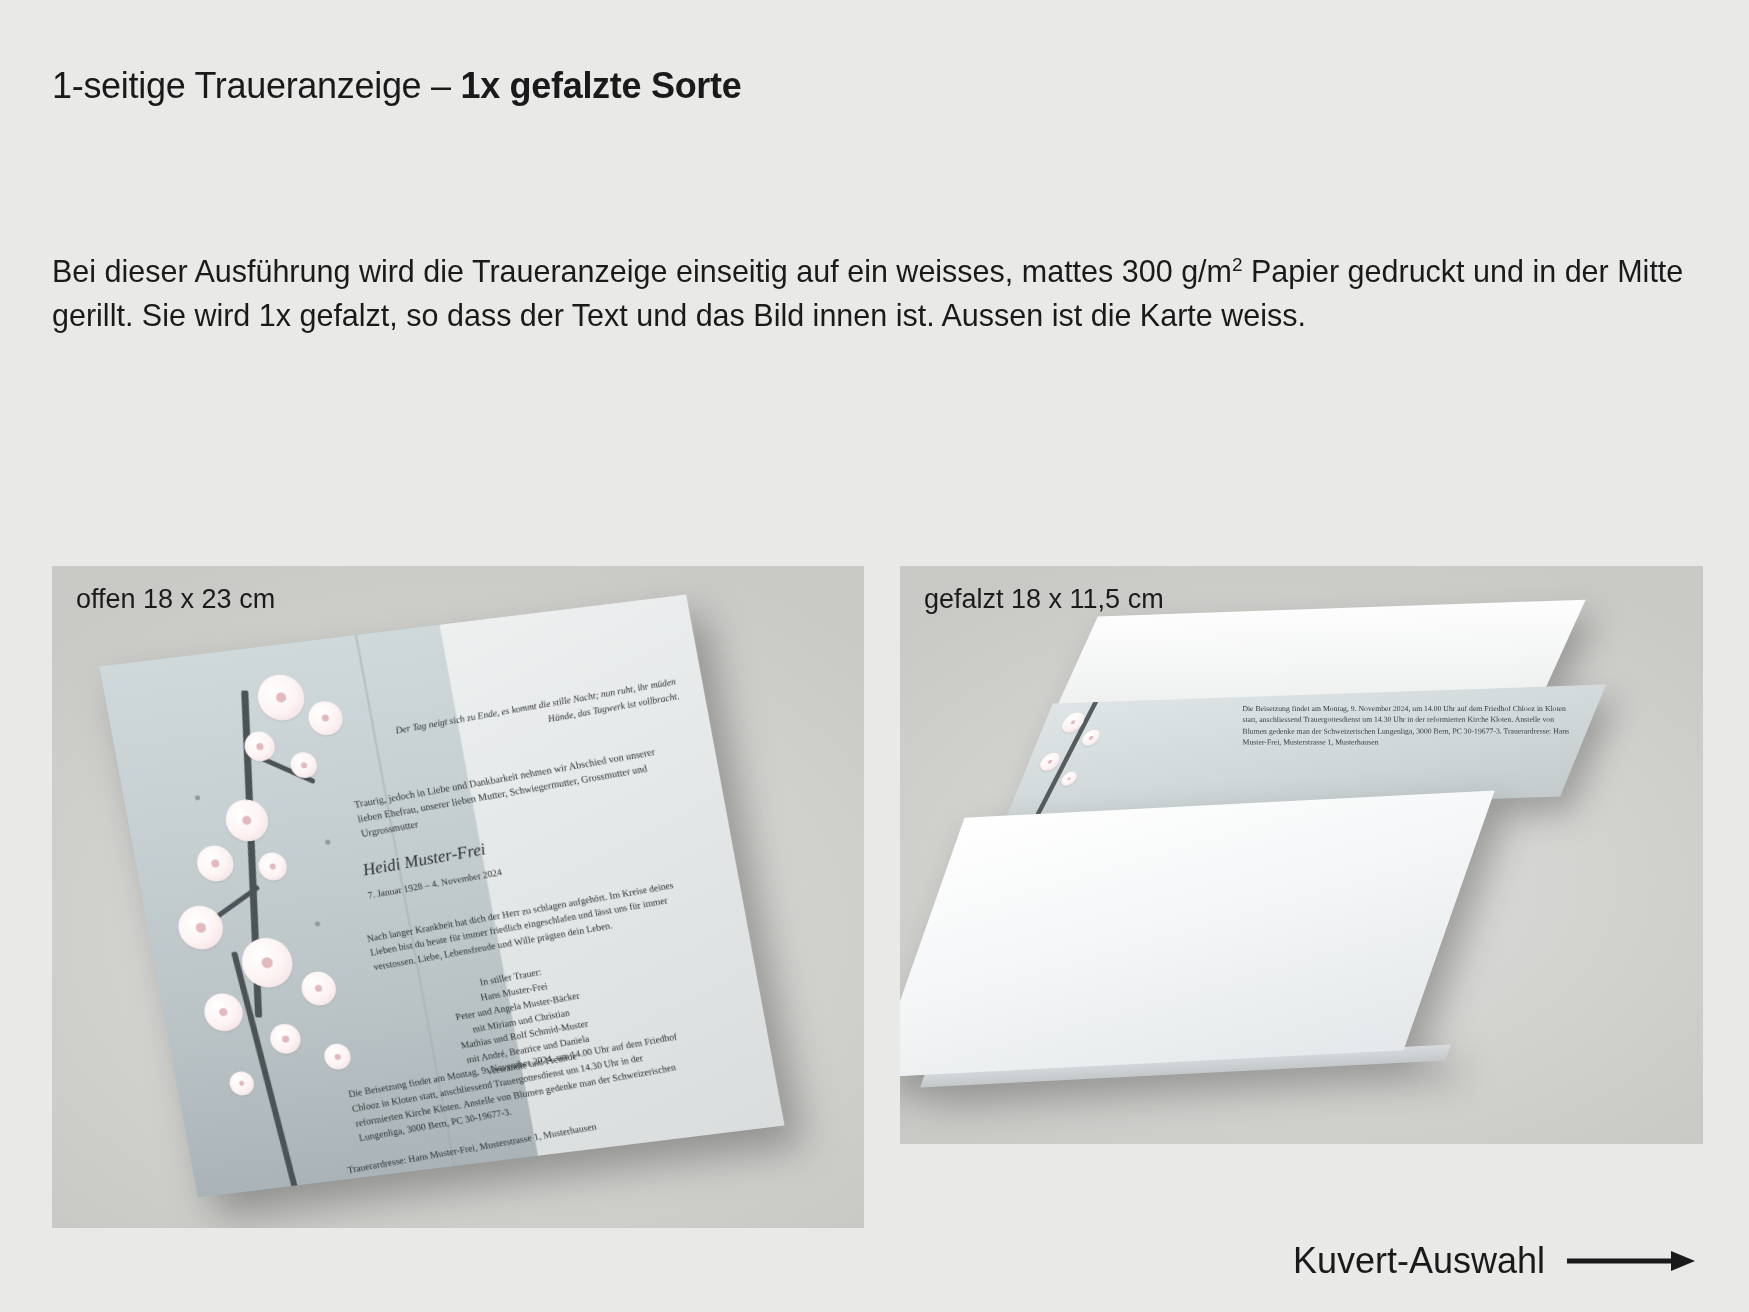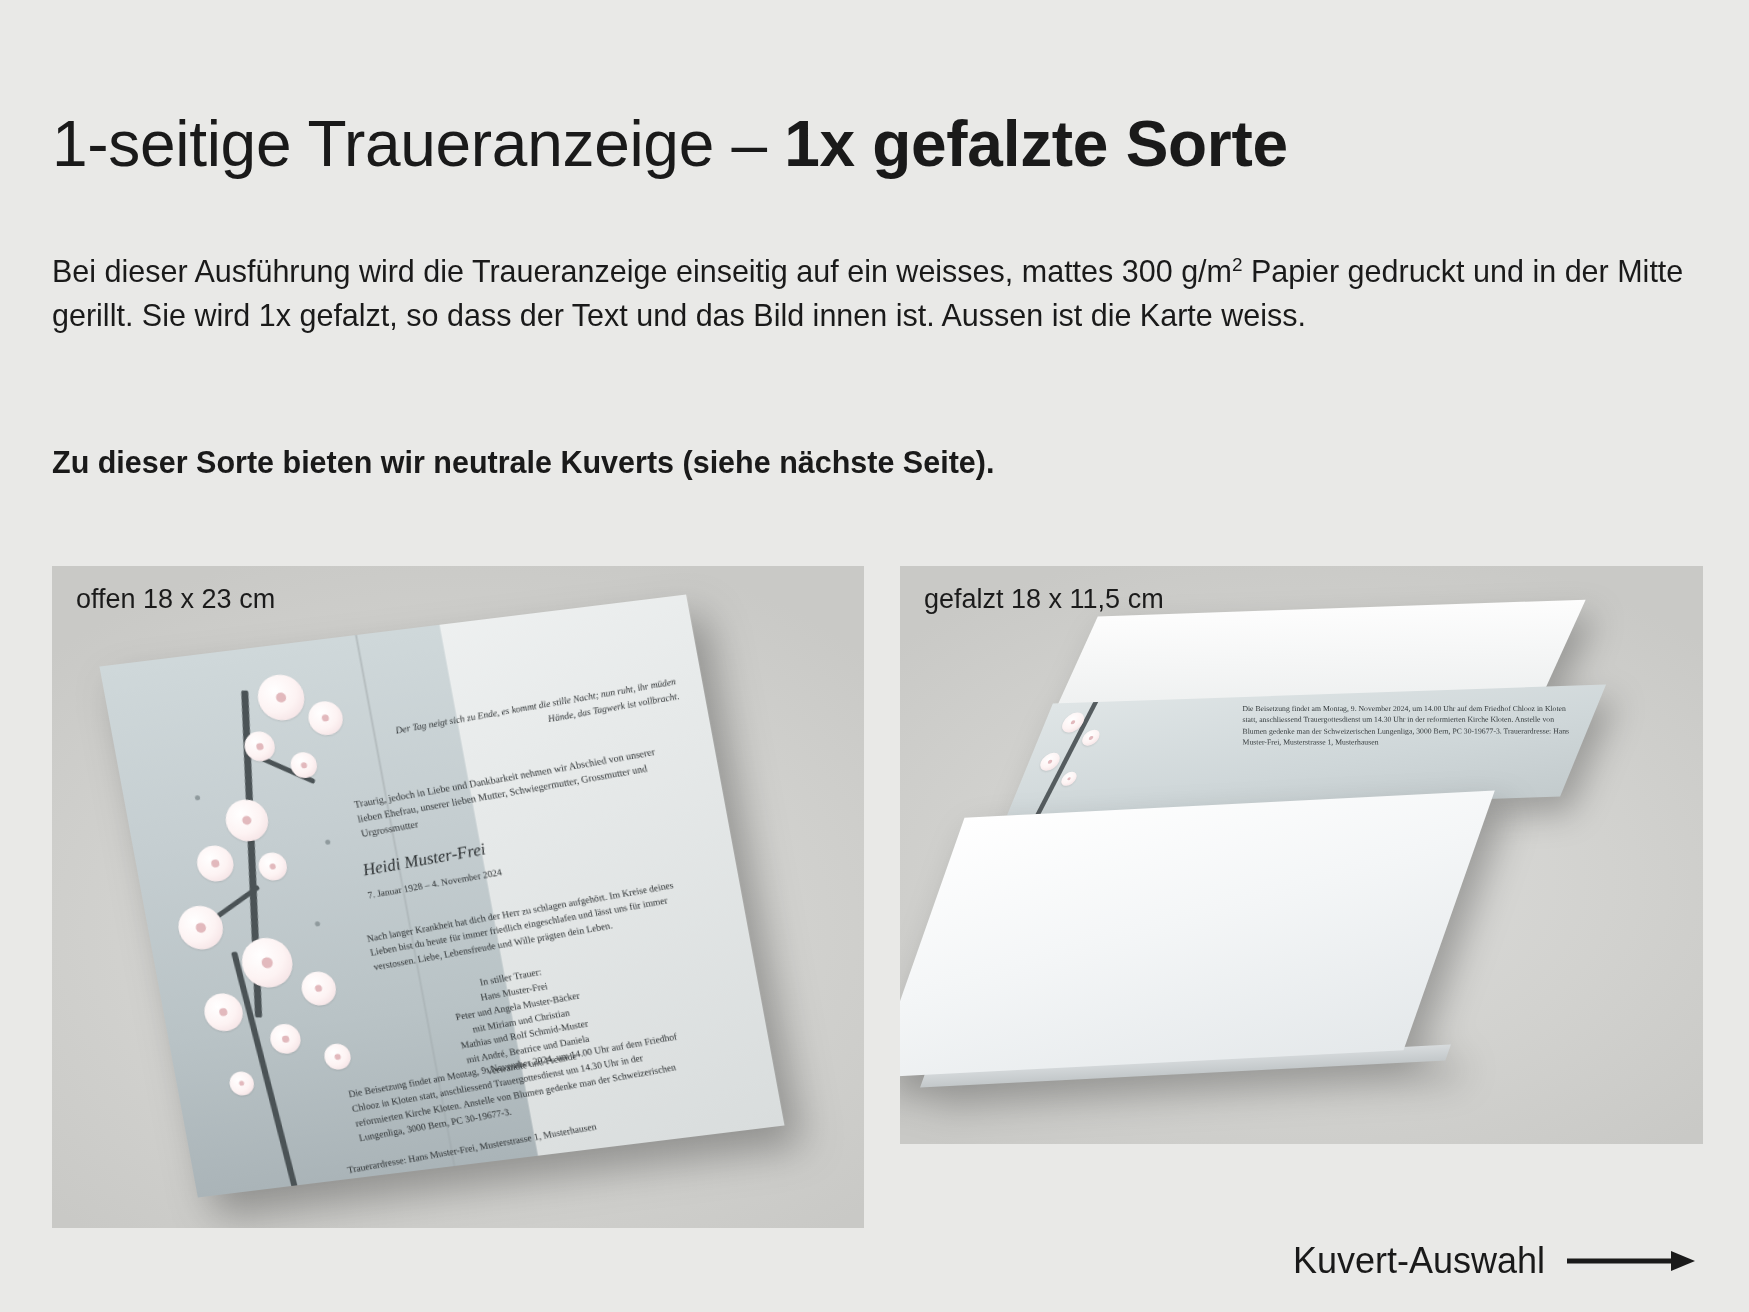--- a/index.html
+++ b/index.html
@@ -11,22 +11,22 @@
     color: #1a1a1a;
     overflow: hidden;
   }
   .page {
     position: relative;
     width: 1749px; height: 1312px;
     background: #e9e9e7;
   }
   .title {
     position: absolute;
-    left: 52px; top: 64px;
-    font-size: 64px;
+    left: 52px; top: 41px;
+    font-size: 36px;
     letter-spacing: -0.3px;
     white-space: nowrap;
   }
   .title .light { font-weight: 400; }
   .title .bold { font-weight: 700; }
 
   .intro {
     position: absolute;
     left: 52px; top: 218px;
     width: 1650px;
@@ -218,21 +218,20 @@
 <div class="page">
 
   <h1 class="title">
     <span class="light">1-seitige Traueranzeige – </span><span class="bold">1x gefalzte Sorte</span>
   </h1>
 
   <p class="intro">
     <span>Bei dieser Ausführung wird die Traueranzeige einseitig auf ein weisses, mattes 300 g/m</span><sup>2</sup><span> Papier gedruckt und in der Mitte gerillt. Sie wird 1x gefalzt, so dass der Text und das Bild innen ist. Aussen ist die Karte weiss.</span>
   </p>
 
-  <p class="bold-note">Zu dieser Sorte bieten wir neutrale Kuverts (siehe nächste Seite).</p>
 
   <div class="panel panel-left">
     <div class="bg"></div>
     <div class="panel-caption">offen 18 x 23 cm</div>
 
     <div class="card-open">
       <div class="card-face">
 
         <div class="blossom">
           <div class="branch b1"></div>

